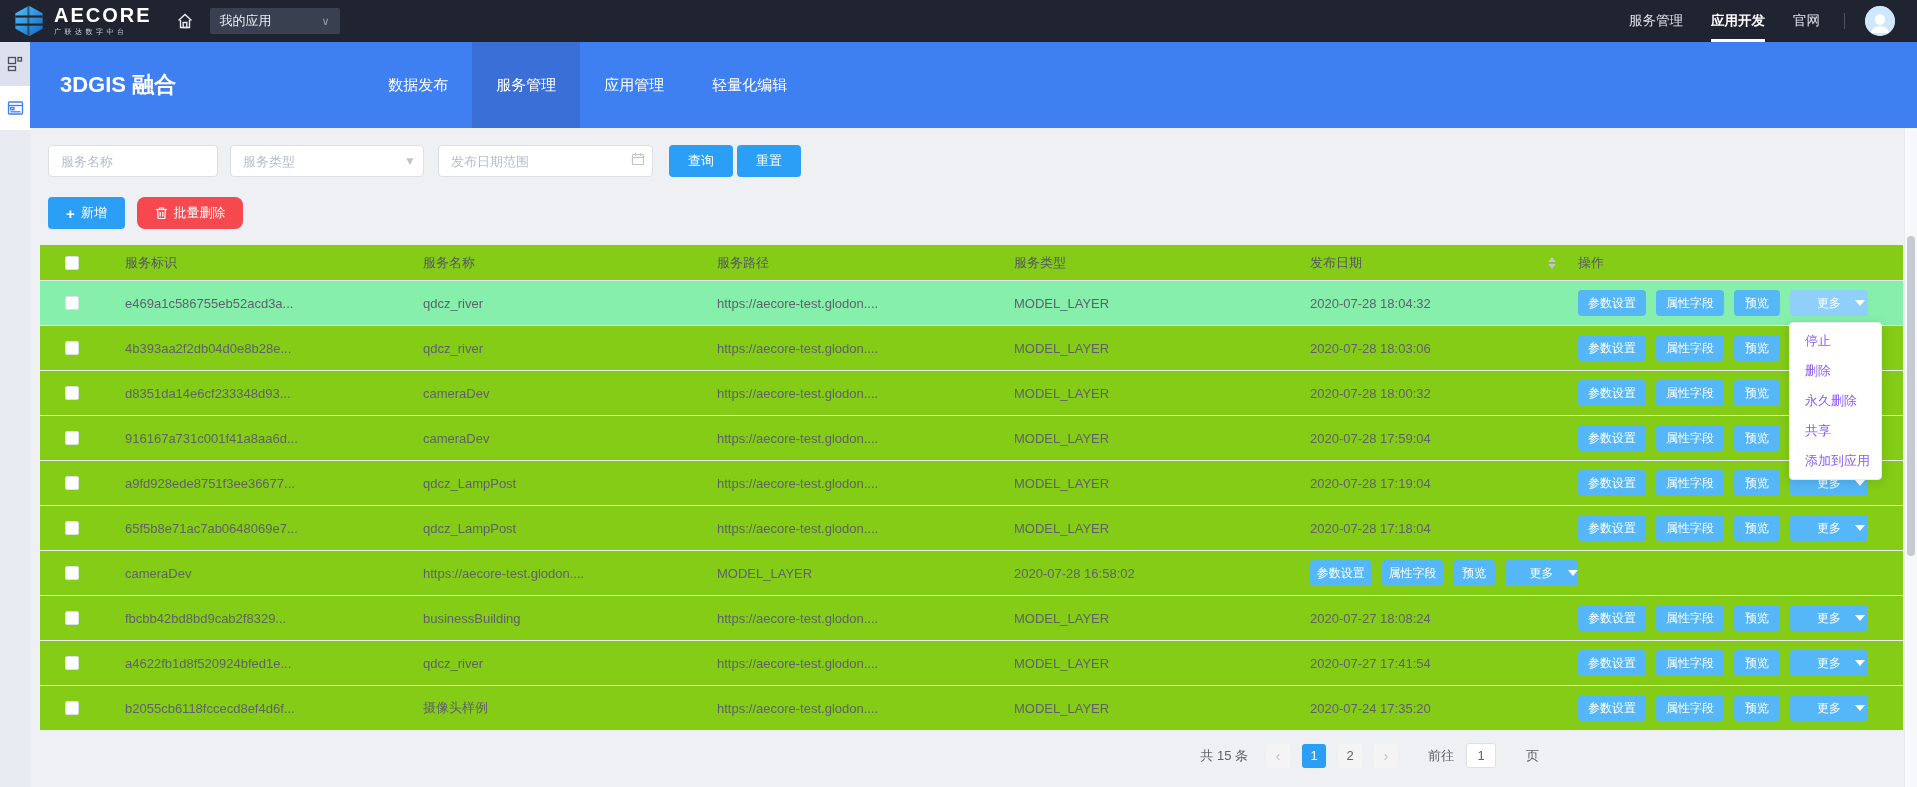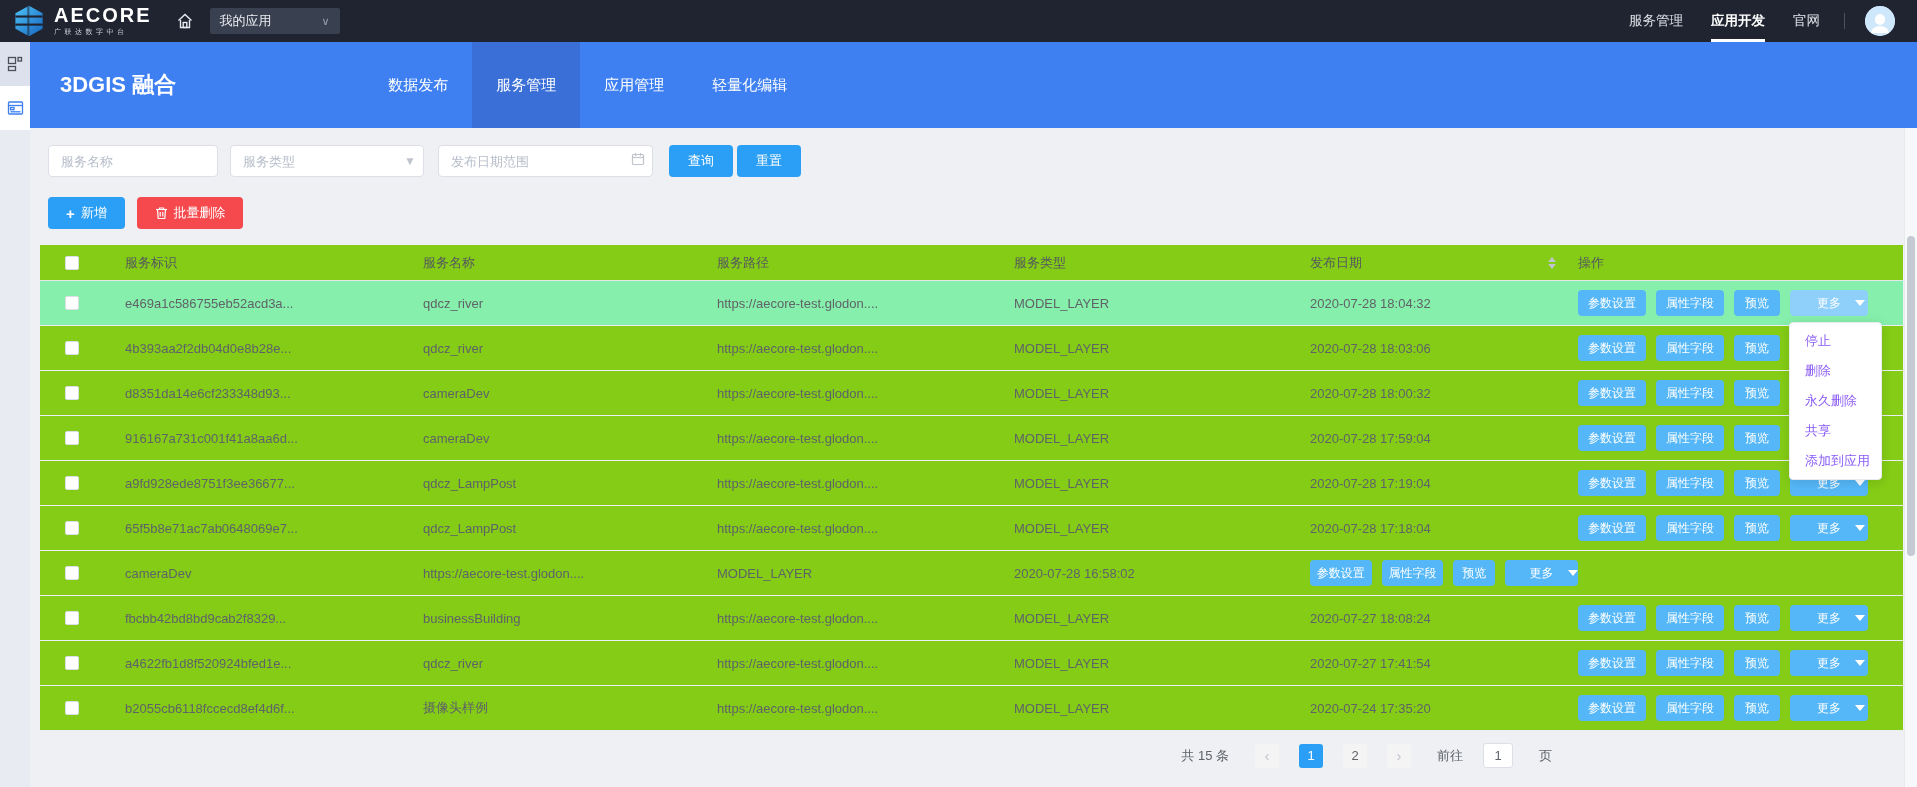--- a/index.html
+++ b/index.html
@@ -44,21 +44,21 @@
   .content { position:absolute; left:30px; top:128px; right:0; bottom:0; }
   .f-input { position:absolute; top:17px; height:32px; background:#fff; border:1px solid #dcdfe6;
     border-radius:4px; font-size:13px; color:#5f6368; padding:0 28px 0 12px;
     font-family:"Liberation Sans","DejaVu Sans",sans-serif; }
   .f-input::placeholder { color:#b6bdc9; opacity:1; }
   .f-icon { position:absolute; top:26px; font-size:12px; color:#c0c4cc; pointer-events:none; }
   .btn { border:none; border-radius:4px; color:#fff; font-size:13px; cursor:pointer;
     display:flex; align-items:center; justify-content:center;
     font-family:"Liberation Sans","DejaVu Sans",sans-serif; }
   .btn-primary { background:var(--accent); }
-  .btn-danger { background:var(--danger); }
+  .btn-danger { background:var(--danger);border-radius:8px; }
   .q-btn { position:absolute; top:17px; width:64px; height:32px; }
   .tool-btn { position:absolute; top:69px; height:32px; gap:6px; }
   
   .table-card { position:absolute; left:10px; top:117px; width:1863px; background:#fff; }
   .trow { display:grid; grid-template-columns:85px 298px 294px 297px 296px 268px 325px;
     height:45px; border-bottom:1px solid #ebeef5; background:#84cc16; }
   .trow.head { height:36px; border-bottom:1px solid #e4e7ec; }
   .trow.highlighted { background:#86efac; }
   .cell { display:flex; align-items:center; font-size:13px; color:#5f6368;
     overflow:hidden; white-space:nowrap; }
@@ -79,28 +79,28 @@
   .btn-sky.open { background:var(--sky-open); }
   .caret-down { width:0; height:0; border-left:5px solid transparent; border-right:5px solid transparent;
     border-top:6px solid #fff; display:inline-block; }
   
   .dropdown { position:absolute; left:1759px; top:194px; width:93px; background:#fff;
     border:1px solid #e8ebf0; border-radius:4px; box-shadow:0 2px 12px rgba(0,0,0,.12);
     padding:3px 0; z-index:20; }
   .dropdown-item { height:30px; line-height:30px; padding-left:15px; font-size:13px;
     color:#8b5cf6; cursor:pointer; }
   
-  .pagination { position:absolute; top:615px; right:365px; display:flex; align-items:center; gap:20px; }
+  .pagination { position:absolute; top:615px; right:378px; display:flex; align-items:center; gap:12px; }
   .pg-total { font-size:13px; color:#5f6368; margin-right:6px; }
   .pg-btn { width:24px; height:24px; border-radius:3px; background:#f4f4f5; border:none;
     font-size:13px; color:#606266; display:flex; align-items:center; justify-content:center; cursor:pointer;
     font-family:"Liberation Sans","DejaVu Sans",sans-serif; }
   .pg-btn.arrow { color:#c0c4cc; font-size:15px; }
   .pg-btn.cur { background:var(--accent); color:#fff; }
-  .pg-goto { font-size:13px; color:#5f6368; margin-left:6px; }
+  .pg-goto { font-size:13px; color:#5f6368; margin-left:18px; }
   .pg-input { width:30px; height:25px; border:1px solid #dcdfe6; border-radius:3px;
     text-align:center; font-size:13px; color:#5f6368;
     font-family:"Liberation Sans","DejaVu Sans",sans-serif; }
   
   .scroll-track { position:absolute; right:0; top:128px; bottom:0; width:13px;
     background:#f7f8fa; border-left:1px solid #e8eaee; z-index:45; }
   .scroll-thumb { position:absolute; left:2px; top:108px; width:8px; height:320px;
     background:#c6cad2; border-radius:4px; cursor:pointer; }
   svg { display:block; }
 </style>

